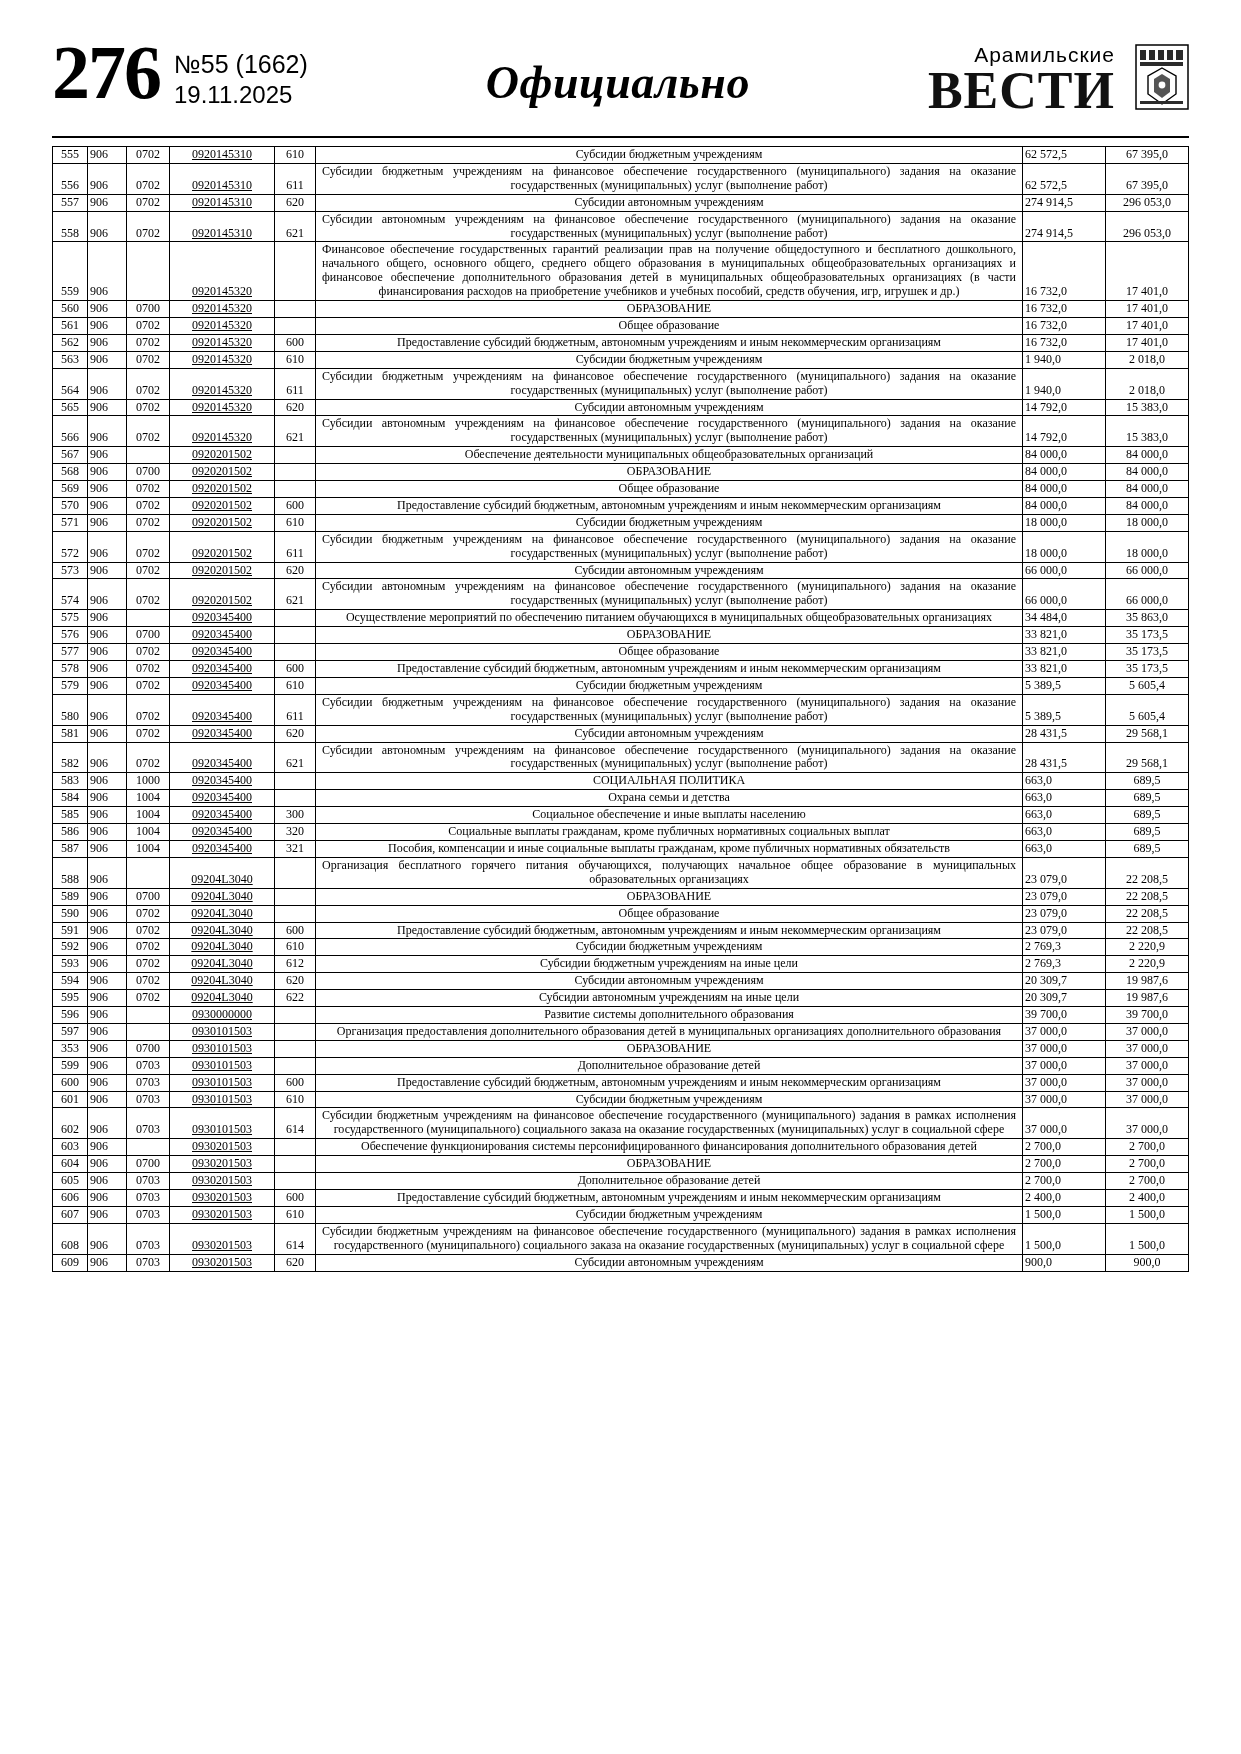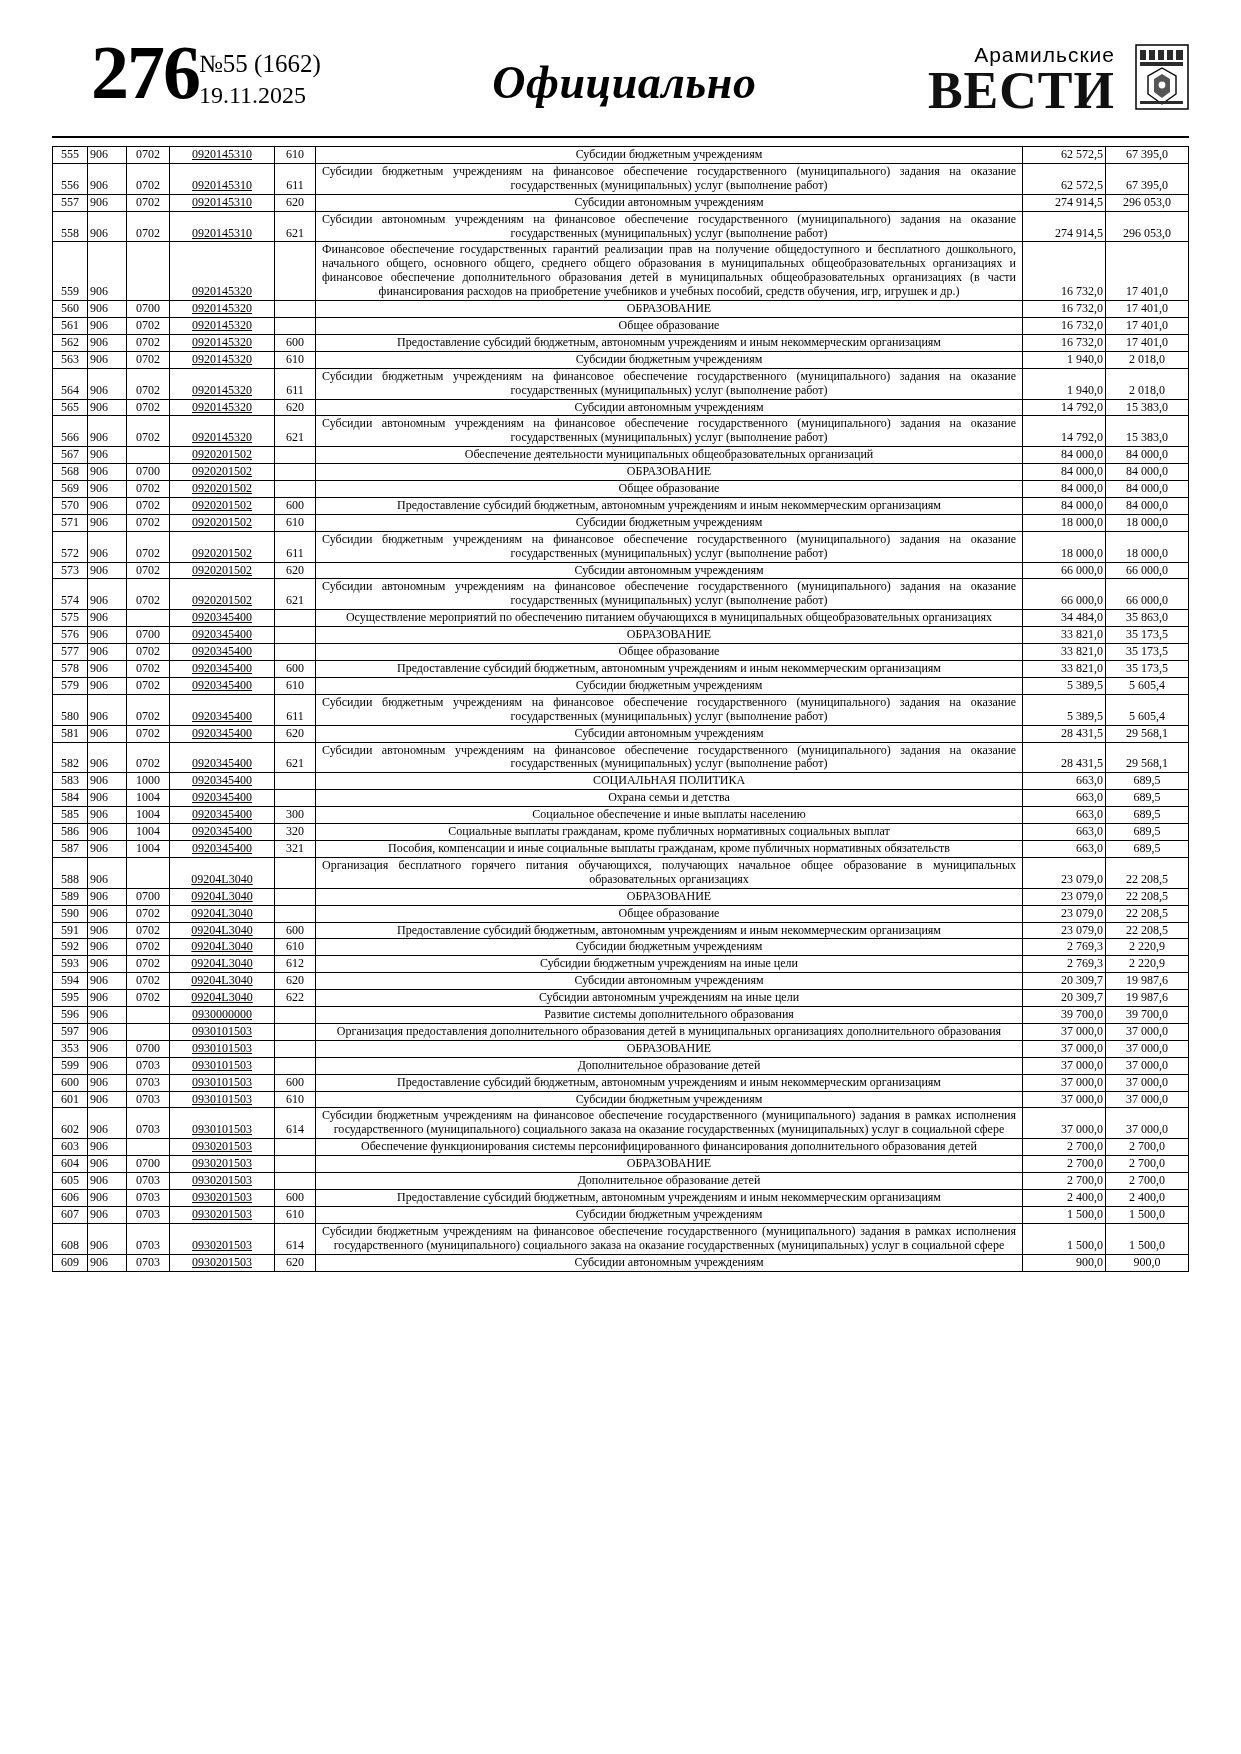--- a/index.html
+++ b/index.html
@@ -31,27 +31,27 @@
   .masthead-left {
     display: flex;
     align-items: flex-start;
   }
   .page-number {
     font-family: "Liberation Serif", serif;
     font-size: 76px;
     font-weight: bold;
     line-height: 0.92;
     letter-spacing: -2px;
-    margin-left: 39px;
   }
   .issue-block {
+    margin-left: 14px;
     padding-top: 10px;
     font-size: 25px;
     line-height: 1.28;
-    font-family: Liberation Serif, serif;
+    font-family: Liberation Sans, sans-serif;
   }
   .issue-date {
     font-size: 24px;
   }
   .masthead-center {
     flex: 1;
     text-align: center;
     padding-top: 18px;
   }
   .official-title {
@@ -109,21 +109,21 @@
     padding: 1px 2px;
     vertical-align: bottom;
     font-family: "Liberation Serif", serif;
   }
   td.c-num   { width: 30px;  text-align: center; }
   td.c-vedom { width: 34px;  }
   td.c-razdel{ width: 38px;  text-align: center; }
   td.c-target{ width: 100px; text-align: center; text-decoration: underline; }
   td.c-vid   { width: 36px;  text-align: center; border-radius: 7px; }
   td.c-name  { text-align: center; }
-  td.c-sum   { width: 78px;  text-align: right; }
+  td.c-sum   { width: 78px;  text-align: left; }
   td.c-sum2  { width: 78px;  text-align: center; }
   td.c-name.just {
     text-align: justify;
     text-align-last: center;
     padding-left: 6px;
     padding-right: 6px;
   }
 </style>
 </head>
 <body>

